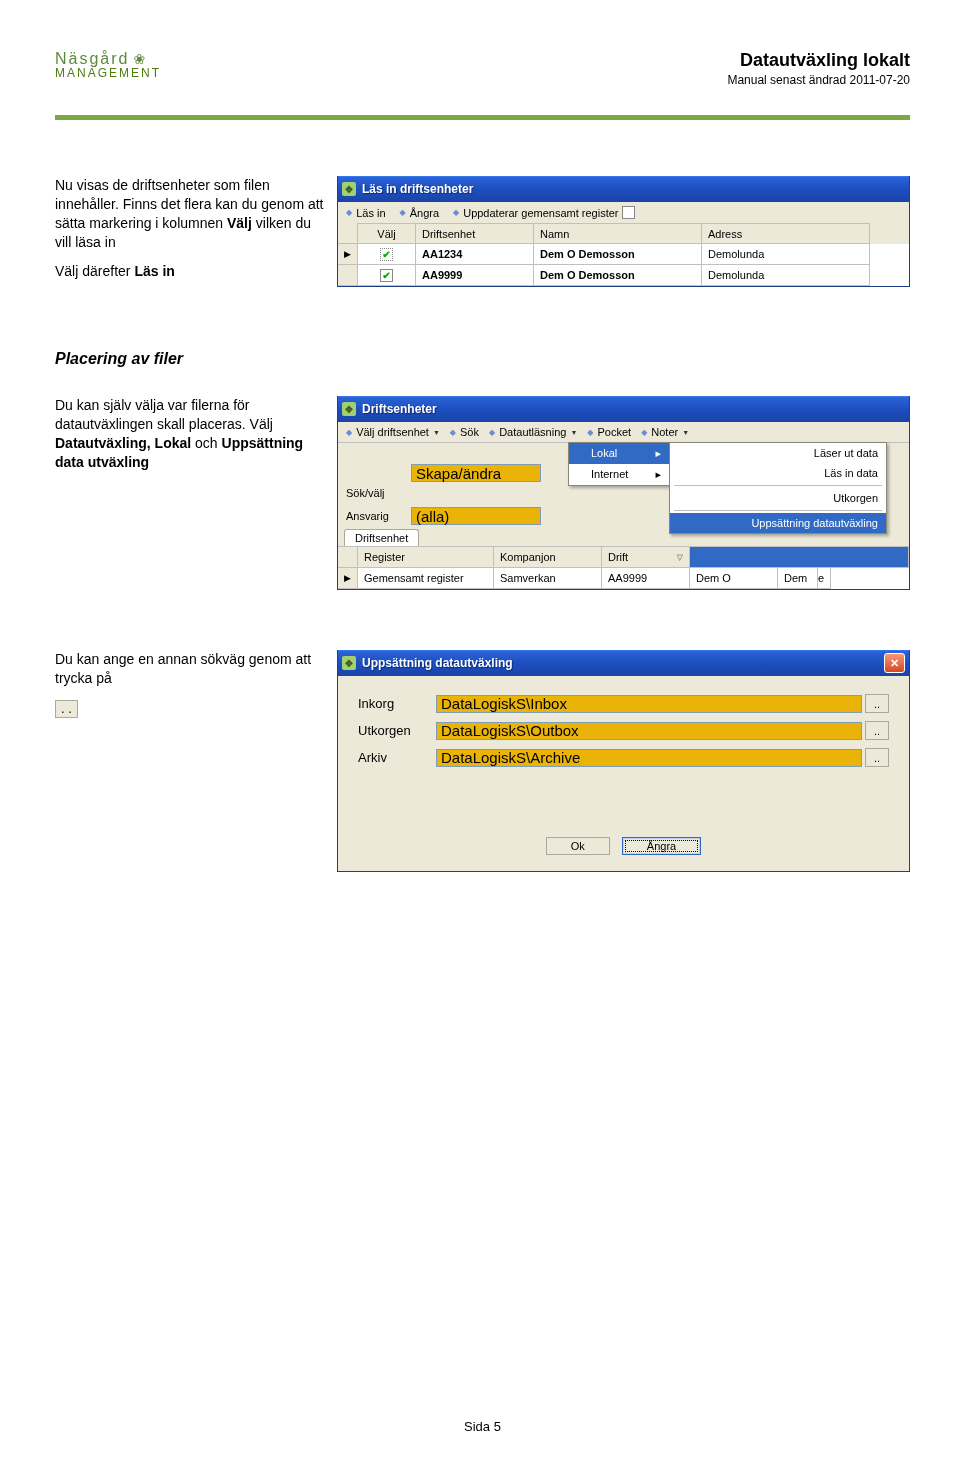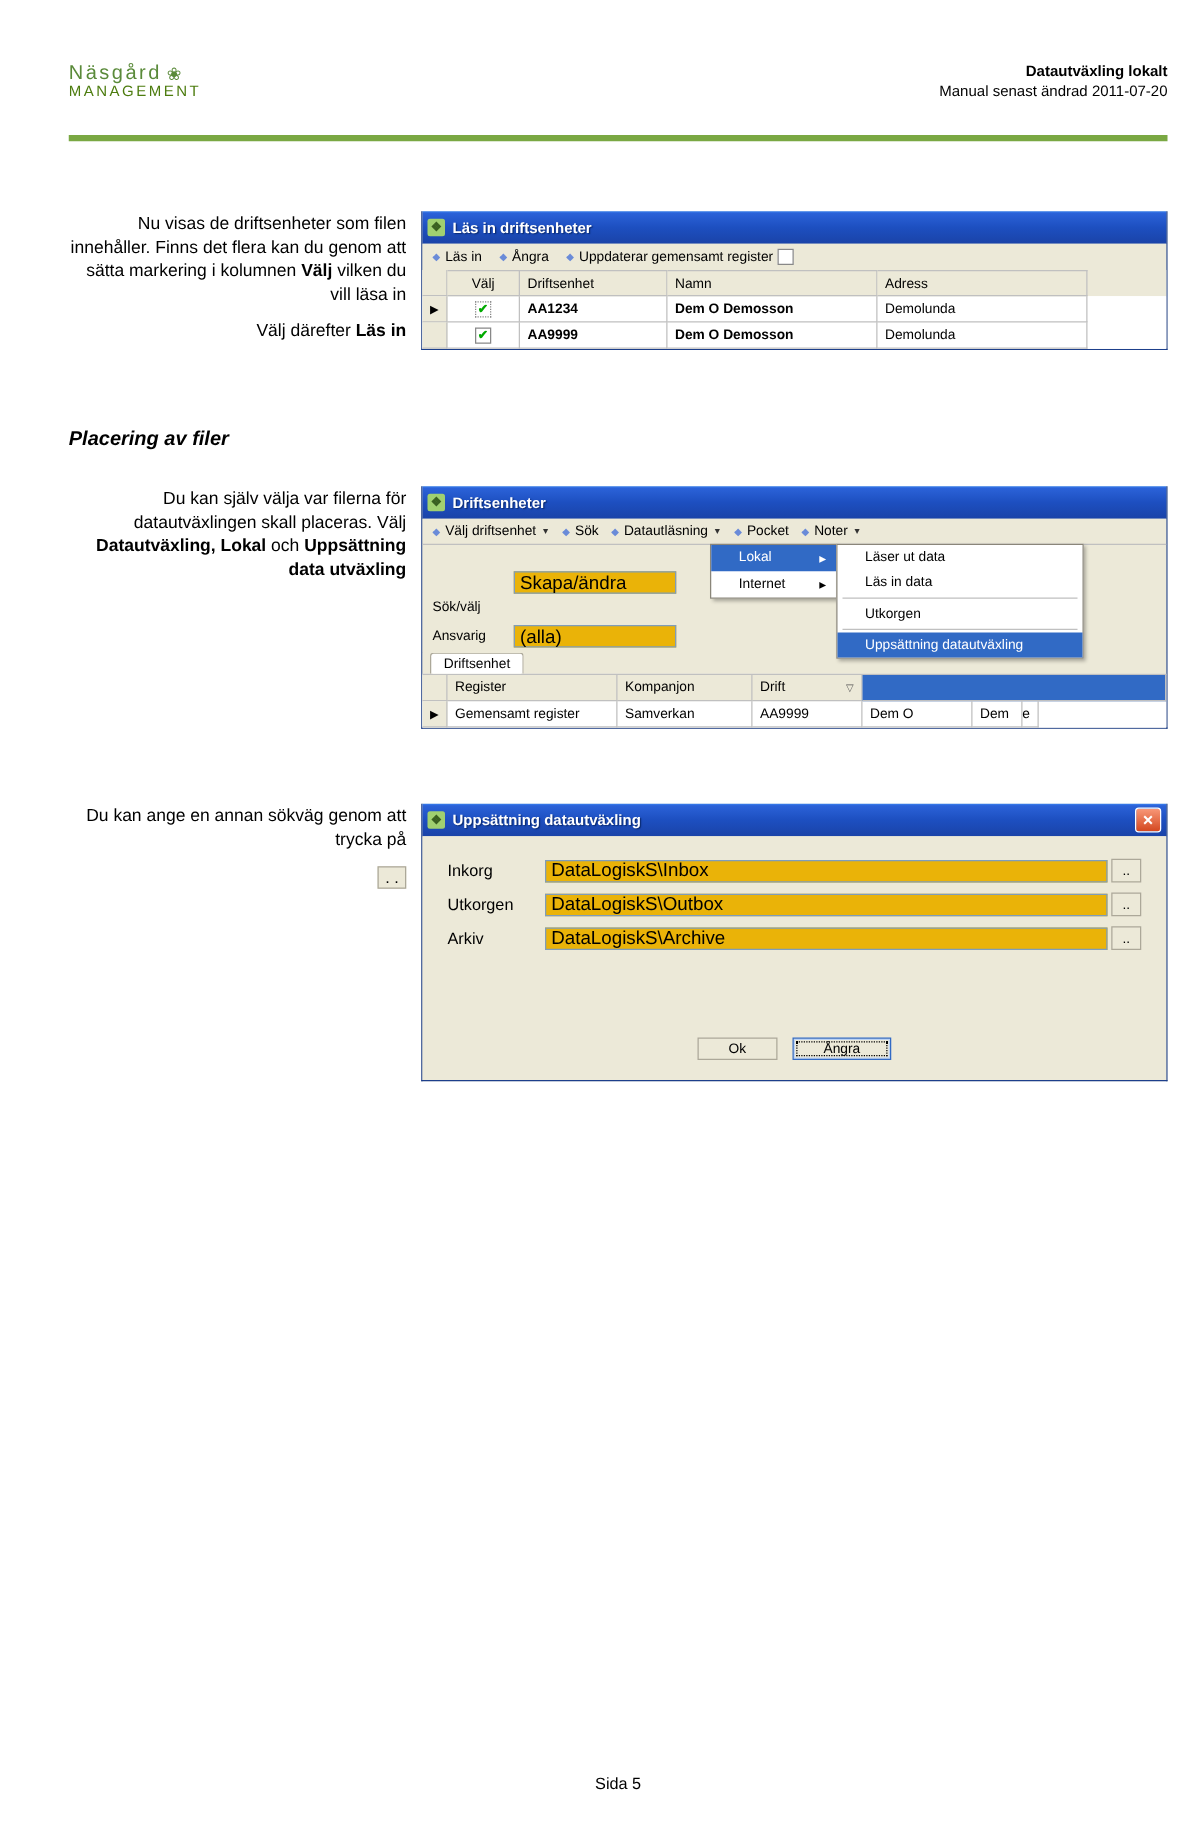--- a/index.html
+++ b/index.html
@@ -1,28 +1,28 @@
 <!DOCTYPE html>
 <html><head>
 <meta charset="utf-8">
 <style>
   * { box-sizing: border-box; margin: 0; padding: 0; }
   body { font-family: Verdana, Arial, sans-serif; font-size: 13px; color: #000; background: #fff; width: 960px; }
-  .page { padding: 50px 26px 30px 55px; position: relative; min-height: 1464px; display: flex; flex-direction: column; gap: 20px; }
+  .page { padding: 50px 50px 30px 55px; position: relative; min-height: 1464px; display: flex; flex-direction: column; gap: 20px; }
   .header { display: flex; justify-content: space-between; align-items: flex-start; margin-bottom: 8px; }
   .logo { display: flex; flex-direction: column; }
   .logo-top { display: flex; align-items: center; font-size: 16px; color: #5a8a3a; letter-spacing: 2px; }
   .leaf { margin-left: 4px; font-size: 14px; color: #5a8a3a; }
   .logo-bottom { font-size: 12px; letter-spacing: 2px; color: #4d7c0f; margin-top: -2px; }
   .header-right { text-align: right; }
-  .header-title { font-size: 12px; font-weight: bold; font-family: Verdana, sans-serif; }
+  .header-title { font-size: 18px; font-weight: bold; font-family: Verdana, sans-serif; }
   .header-sub { font-size: 12px; margin-top: 2px; }
   .green-bar { height: 5px; background: #7aa843; margin-bottom: 36px; }
   .section { display: flex; gap: 12px; margin-bottom: 40px; align-items: flex-start; }
-  .left-col { width: 270px; flex-shrink: 0; font-size: 14px; line-height: 1.35; text-align: right; }
+  .left-col { width: 270px; flex-shrink: 0; font-size: 14px; line-height: 1.35; }
   .left-col p { margin-bottom: 10px; }
   .right-col { flex: 1; }
   .bold { font-weight: bold; }
   .italic-h { font-style: italic; font-weight: bold; font-size: 16px; margin-bottom: 8px; }
 
   
   .win { border: 1px solid #1d3f8b; border-top: none; font-family: Tahoma, sans-serif; font-size: 11px; background: #ece9d8; }
   .titlebar { background: linear-gradient(to bottom, #3b82f0 0%, #2b62d8 6%, #1d4fc0 50%, #1a43a8 100%); color: #fff; display: flex; align-items: center; height: 26px; padding: 0 4px; font-weight: bold; font-size: 12px; }
   .titlebar .leaf-icon { width: 14px; height:14px; background: #a0d070; margin-right: 6px; border-radius: 2px; display: inline-flex; align-items:center; justify-content:center; font-size:10px; color:#3a6020;}
   .titlebar-text { text-shadow: 1px 1px 1px #0a2a70; text-align: center; }
@@ -59,21 +59,21 @@
   .grid2-row { display:flex; background:#fff;}
   .c-reg{width:136px;} .c-komp{width:108px;} .c-drift2{width:88px;display:flex;align-items:center;gap:5px;} .c-rest{flex:1;}
   .c-namn2{width:88px;} .c-extra{width:40px;}
   .sort-arrow{font-size:8px;color:#555;margin-left:auto;}
 
   
   .menu-wrap{position:relative;}
   .submenu { position:absolute; top:0; left:230px; background:#fff; border:1px solid #8a867a; font-size:11px; width:102px; box-shadow:2px 2px 3px rgba(0,0,0,.3);}
   .submenu-item{padding:4px 8px 4px 22px; display:flex; align-items:flex-start; justify-content:space-between;}
   .submenu-item.hl{background:#316ac5;color:#fff;}
-  .submenu2 { position:absolute; top:0; left:331px; background:#fff; border:1px solid #8a867a; font-size:11px; width:198px; box-shadow:2px 2px 3px rgba(0,0,0,.3);}
+  .submenu2 { position:absolute; top:0; left:331px; background:#fff; border:1px solid #8a867a; font-size:11px; width:218px; box-shadow:2px 2px 3px rgba(0,0,0,.3);text-align:right;}
   .submenu2-item{padding:4px 8px 4px 22px;}
   .submenu2-item.hl{background:#316ac5;color:#fff;}
   .submenu2 .sep{height:1px;background:#c0c0c0;margin:2px 4px;}
 
   
   .form-body{background:#ece9d8; padding: 18px 20px 16px 20px;}
   .form-row{display:flex; align-items:center; margin-bottom:8px;}
   .form-row label{width:78px; font-size:13px;}
   .form-row .input-field{flex:1;}
   .dots-btn{width:24px;height:19px;border:1px solid #aca899;background:#ece9d8;margin-left:3px;display:flex;align-items:center;justify-content:center;font-size:11px;}

